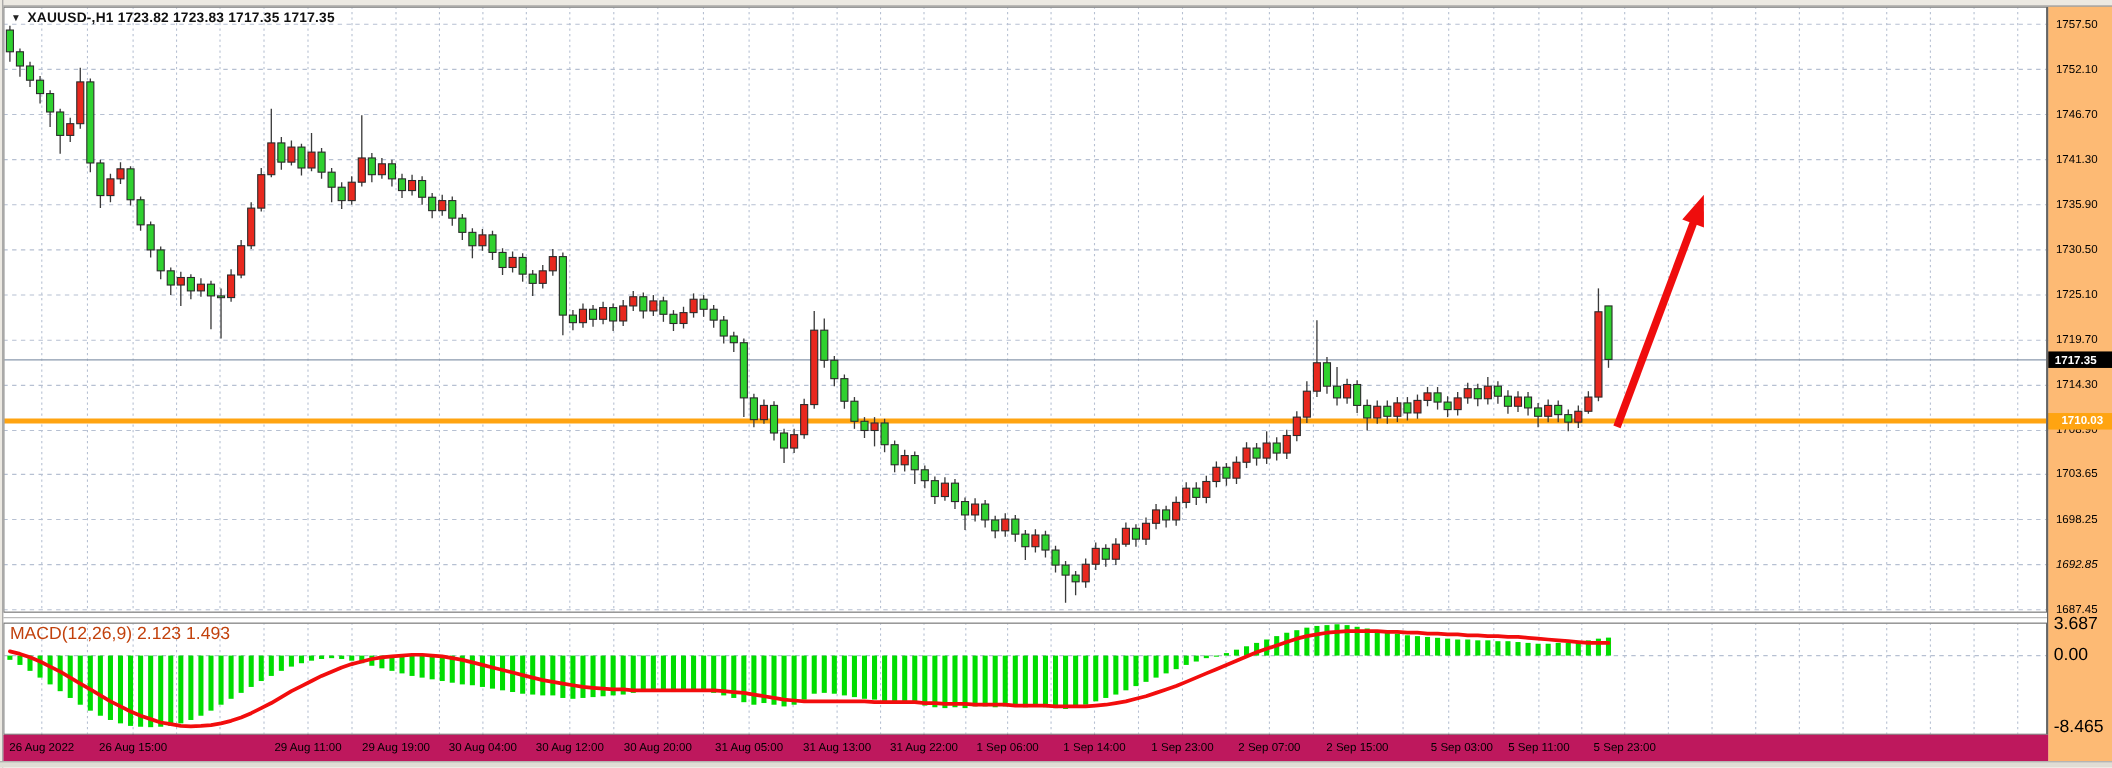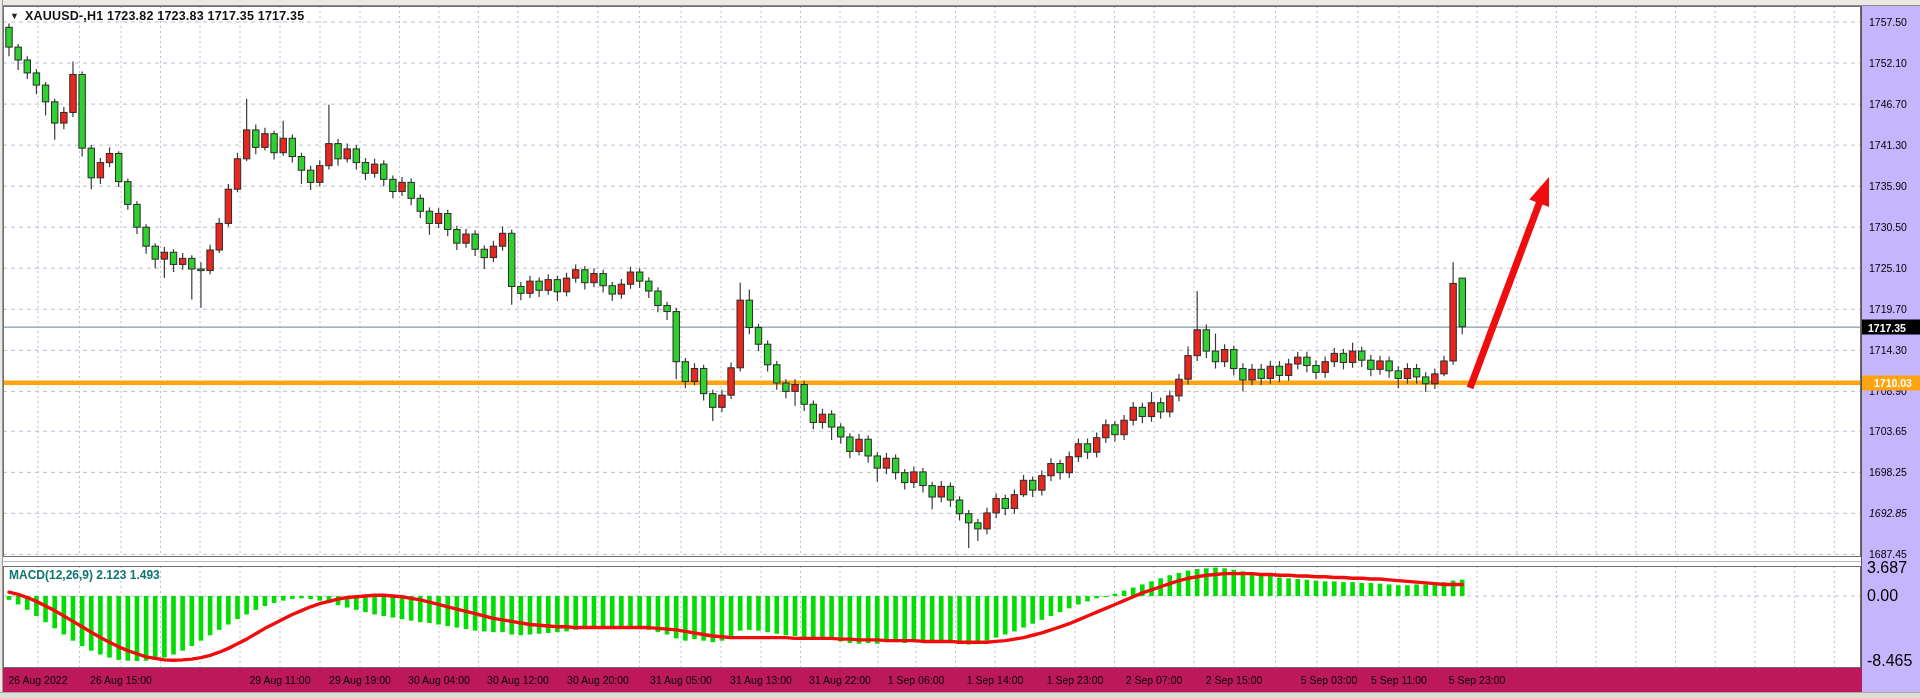--- a/index.html
+++ b/index.html
@@ -4,22 +4,22 @@
 <style>
   html,body{margin:0;padding:0;background:#ece9e2;font-family:"Liberation Sans","DejaVu Sans",sans-serif;}
   #screen{position:relative;width:1920px;height:698px;background:#ffffff;overflow:hidden;}
   .chrome-top{position:absolute;left:0;top:0;width:1920px;height:6px;background:#ece9e2;border-bottom:1px solid #8a8a8a;box-sizing:border-box;}
   .chrome-left{position:absolute;left:0;top:0;width:3px;height:698px;background:#ece9e2;border-right:1px solid #9a9a9a;box-sizing:border-box;}
   .chrome-bottom{position:absolute;left:0;top:692px;width:1920px;height:6px;background:#e0ddd5;border-top:1px solid #aaa;box-sizing:border-box;}
   #chart-svg{position:absolute;left:0;top:0;}
   #title-bar{position:absolute;left:10px;top:9px;display:flex;align-items:center;gap:6px;color:#111;}
   #title-bar .caret{font-size:9px;color:#222;line-height:1;}
   #title-bar .title-text{font-size:12.5px;font-weight:700;letter-spacing:0.2px;}
-  #macd-label{position:absolute;left:9px;top:568px;font-size:12px;font-weight:700;color:#0f766e;}
-  #price-axis{position:absolute;left:1862px;top:0;width:58px;height:692px;background:#c4b5fd;}
+  #macd-label{position:absolute;left:9px;top:568px;font-size:16px;font-weight:400;color:#c2410c;}
+  #price-axis{position:absolute;left:1862px;top:0;width:58px;height:692px;background:#fdba74;}
   .axis-sep{position:absolute;left:1861px;top:6px;width:1px;height:662px;background:#555;}
   .p-label{position:absolute;left:7px;transform:translateY(-50%);font-size:10.5px;color:#000;white-space:nowrap;}
   .m-label{position:absolute;left:5px;transform:translateY(-50%);font-size:16px;color:#000;white-space:nowrap;}
   .badge{position:absolute;left:0px;transform:translateY(-50%);width:76px;padding:1.5px 0 1.5px 6px;font-size:10.5px;font-weight:700;color:#fff;box-sizing:border-box;}
   #badge-current{background:#000;}
   #badge-level{background:#ffa411;padding-left:12px;}
   #time-axis{position:absolute;left:0;top:668px;width:1862px;height:24px;background:#be185d;}
   .t-label{position:absolute;top:6px;transform:translateX(-50%);font-size:10.5px;color:#000;white-space:nowrap;}
 </style>
 </head>

